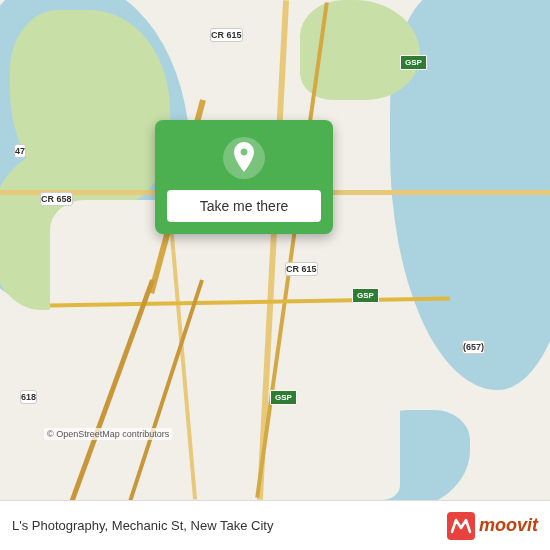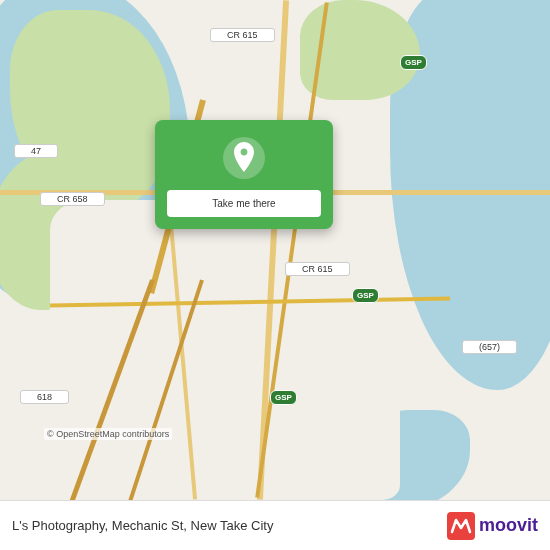--- a/index.html
+++ b/index.html
@@ -158,35 +158,35 @@
       transform-origin: top center;
     }
 
     
     .road-label {
       position: absolute;
       background: white;
       border: 1px solid #ccc;
       border-radius: 3px;
       font-size: 9px;
-      padding: 1px 16px;
+      padding: 1px 0;
       color: #333;
       white-space: nowrap;
-      font-weight: normal;
+      font-weight: bold;
     }
 
     
     .highway-shield {
       position: absolute;
       background: #2e7d32;
       color: white;
       font-size: 8px;
       font-weight: bold;
       padding: 2px 4px;
-      border-radius: 6px;
+      border-radius: 1px;
       border: 1px solid white;
     }
 
     
     .take-me-there-card {
       position: absolute;
       top: 120px;
       left: 155px;
       width: 178px;
       background: #4caf50;
@@ -203,21 +203,21 @@
       height: 44px;
       margin-bottom: 10px;
     }
 
     .take-me-there-btn {
       background: white;
       color: #333;
       border: none;
       border-radius: 4px;
       padding: 8px 18px;
-      font-size: 10px;
+      font-size: 14px;
       font-weight: 500;
       cursor: pointer;
       width: 100%;
       text-align: center;
     }
 
     
     #bottom-bar {
       width: 550px;
       height: 50px;
@@ -242,21 +242,22 @@
     }
 
     .moovit-icon {
       width: 28px;
       height: 28px;
     }
 
     .moovit-text {
       font-size: 18px;
       font-weight: bold;
-      color: #4c1d95;
+      color: #c2410c;
+      font-style: italic;
     }
 
     .copyright-text {
       position: absolute;
       bottom: 60px;
       left: 8px;
       font-size: 9px;
       color: #555;
       background: rgba(255,255,255,0.7);
       padding: 1px 3px;

